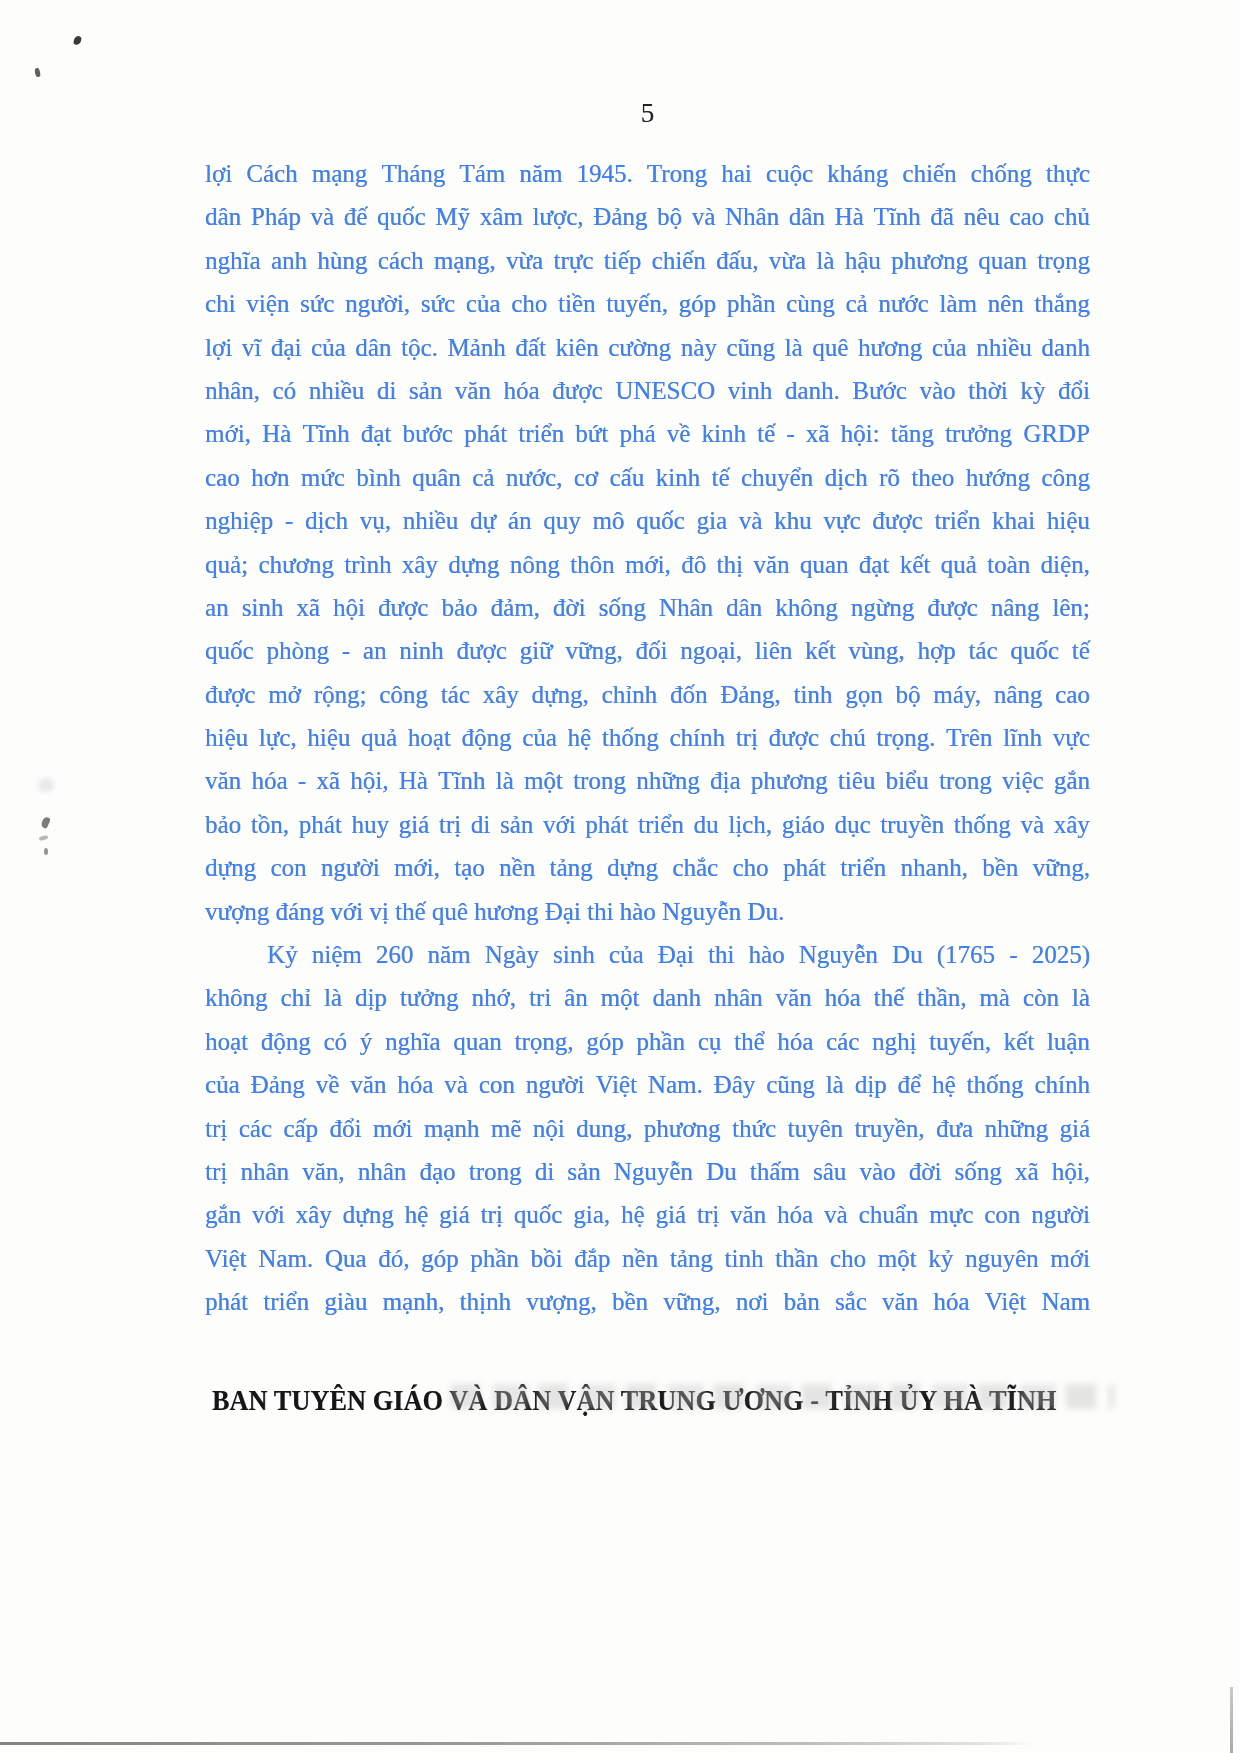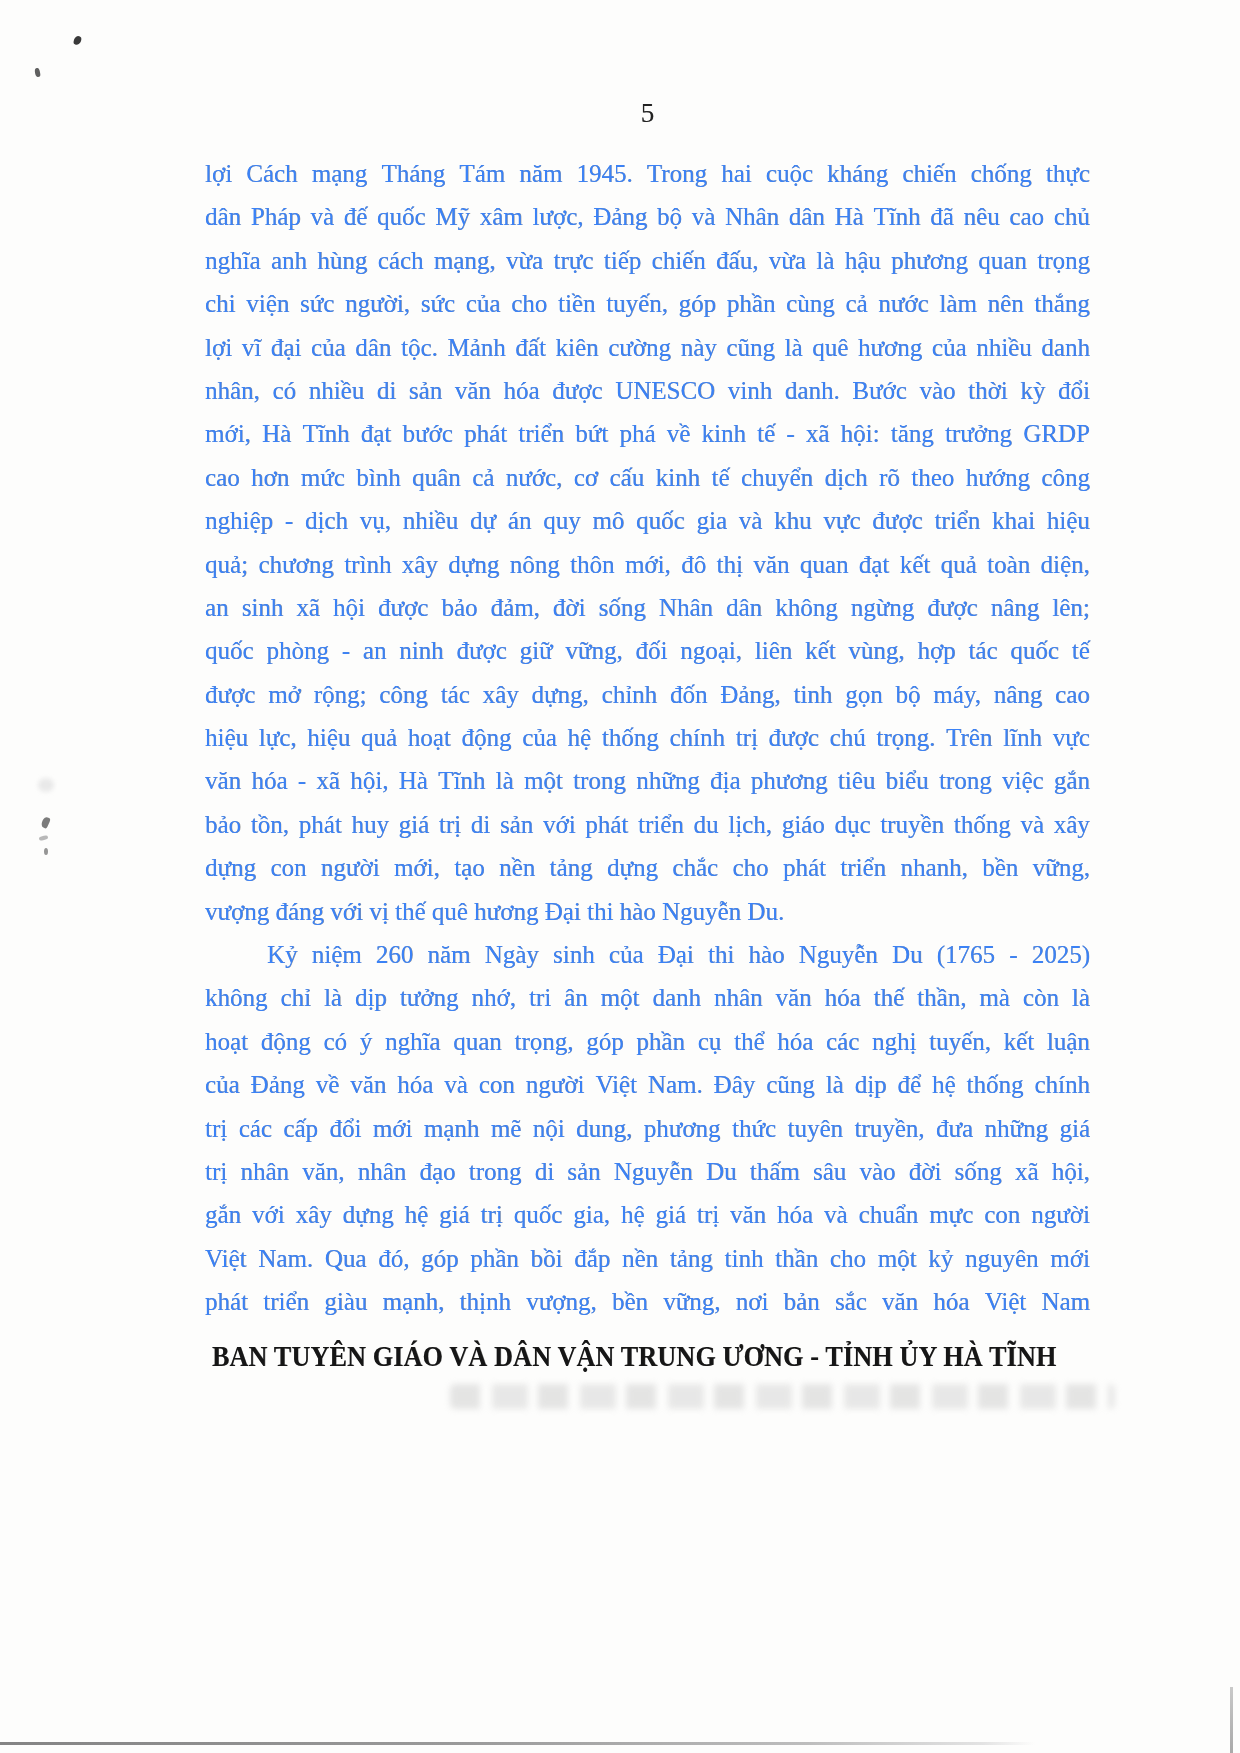--- a/index.html
+++ b/index.html
@@ -38,21 +38,21 @@
   }
   .line.indent{padding-left:62px;}
   .line.para-end{
     display:block;
     text-align:left;
     white-space:nowrap;
   }
   
   .footer{
     position:absolute;
-    left:165px;top:1340px;width:920px;
+    left:165px;top:1384px;width:920px;
     text-align:center;
     white-space:nowrap;
     font-weight:bold;
     font-size:29px;color:#161616;
     text-shadow:0.4px 0.4px 0.3px rgba(20,20,20,.5);
   }
   .footer-inner{
     display:inline-block;
     transform:scaleX(0.9);
     transform-origin:50% 50%;

